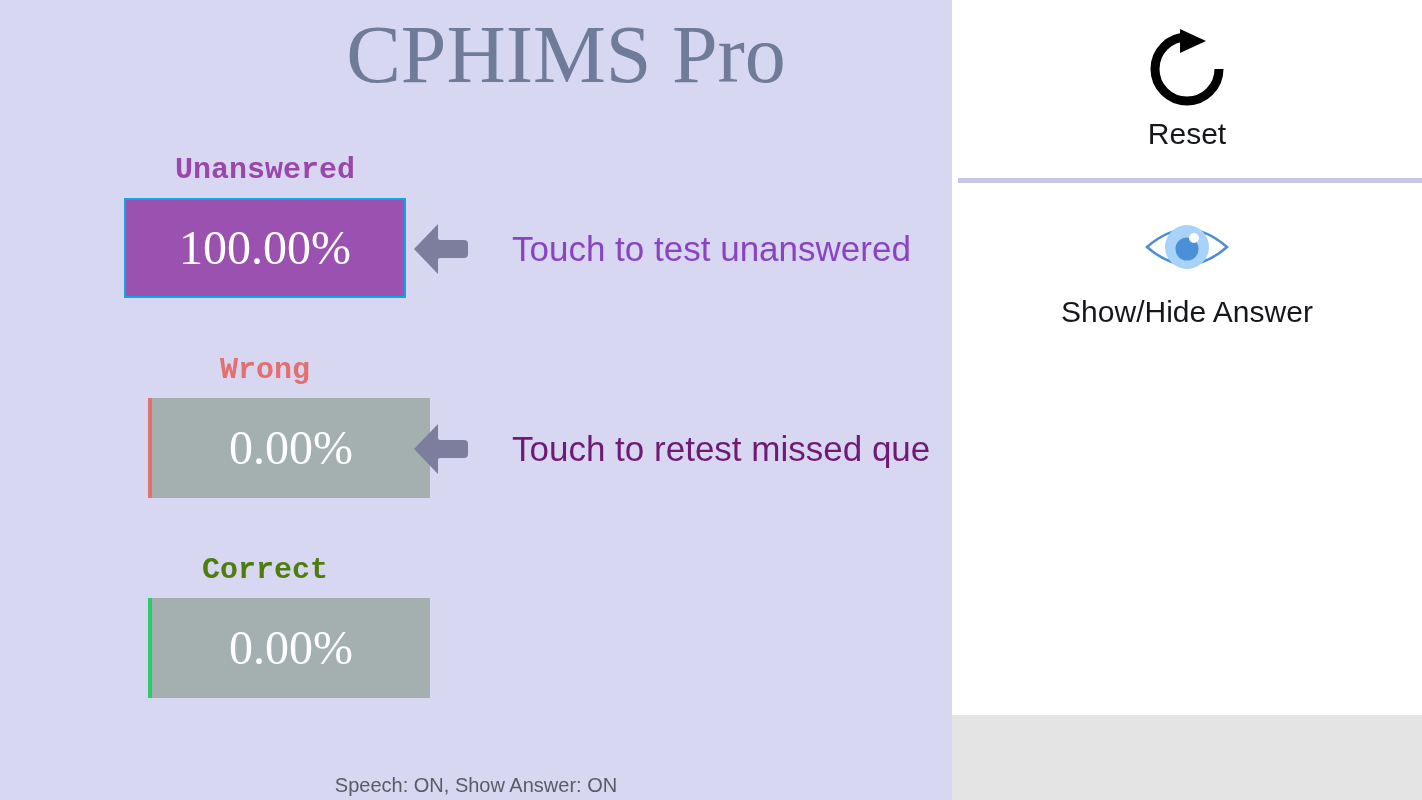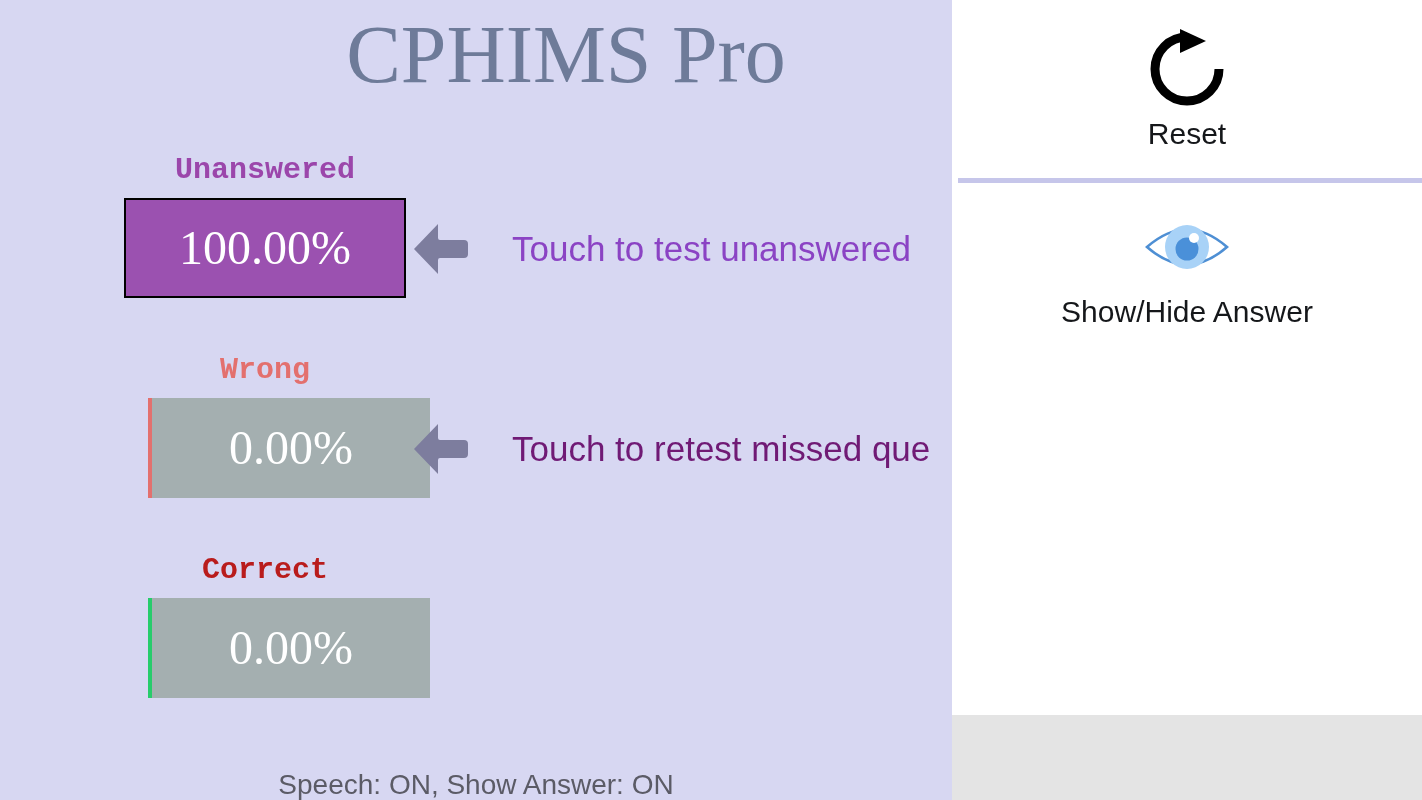--- a/index.html
+++ b/index.html
@@ -55,35 +55,35 @@
     width: 282px;
     text-align: center;
     font-family: Liberation Mono, monospace;
     font-weight: bold;
     font-size: 30px;
     line-height: 40px;
     white-space: nowrap;
   }
   #label-unanswered { color: #9b46ab; }
   #label-wrong      { color: #e3706e; }
-  #label-correct    { color: #b91c1c; }
+  #label-correct    { color: #4d7c0f; }
 
   .stat-bar {
     position: absolute;
     left: 124px;
     top: 48px;
     width: 282px;
     height: 100px;
     display: flex;
     align-items: center;
     justify-content: center;
   }
   .stat-bar.filled {
     background: #9b51b0;
-    border: 2px solid #000000;
+    border: 2px solid #0ea5e9;
   }
   .stat-bar.empty {
     background: #a4afb0;
     margin-left: 24px;
   }
   .stat-bar.empty.accent-wrong   { border-left: 4px solid #e3706e; }
   .stat-bar.empty.accent-correct { border-left: 4px solid #27cc6b; }
 
   .stat-value {
     font-family: "Liberation Serif", serif;
@@ -113,21 +113,21 @@
   #hint-unanswered { color: #8b43c4; }
   #hint-wrong      { color: #701a75; }
 
   
   #status-line {
     position: absolute;
     left: 0;
     top: 770px;
     width: 952px;
     text-align: center;
-    font-size: 28px;
+    font-size: 20px;
     line-height: 30px;
     color: #5b5b66;
     white-space: nowrap;
   }
 
   
   #menu-panel {
     position: absolute;
     top: 0;
     left: 952px;

